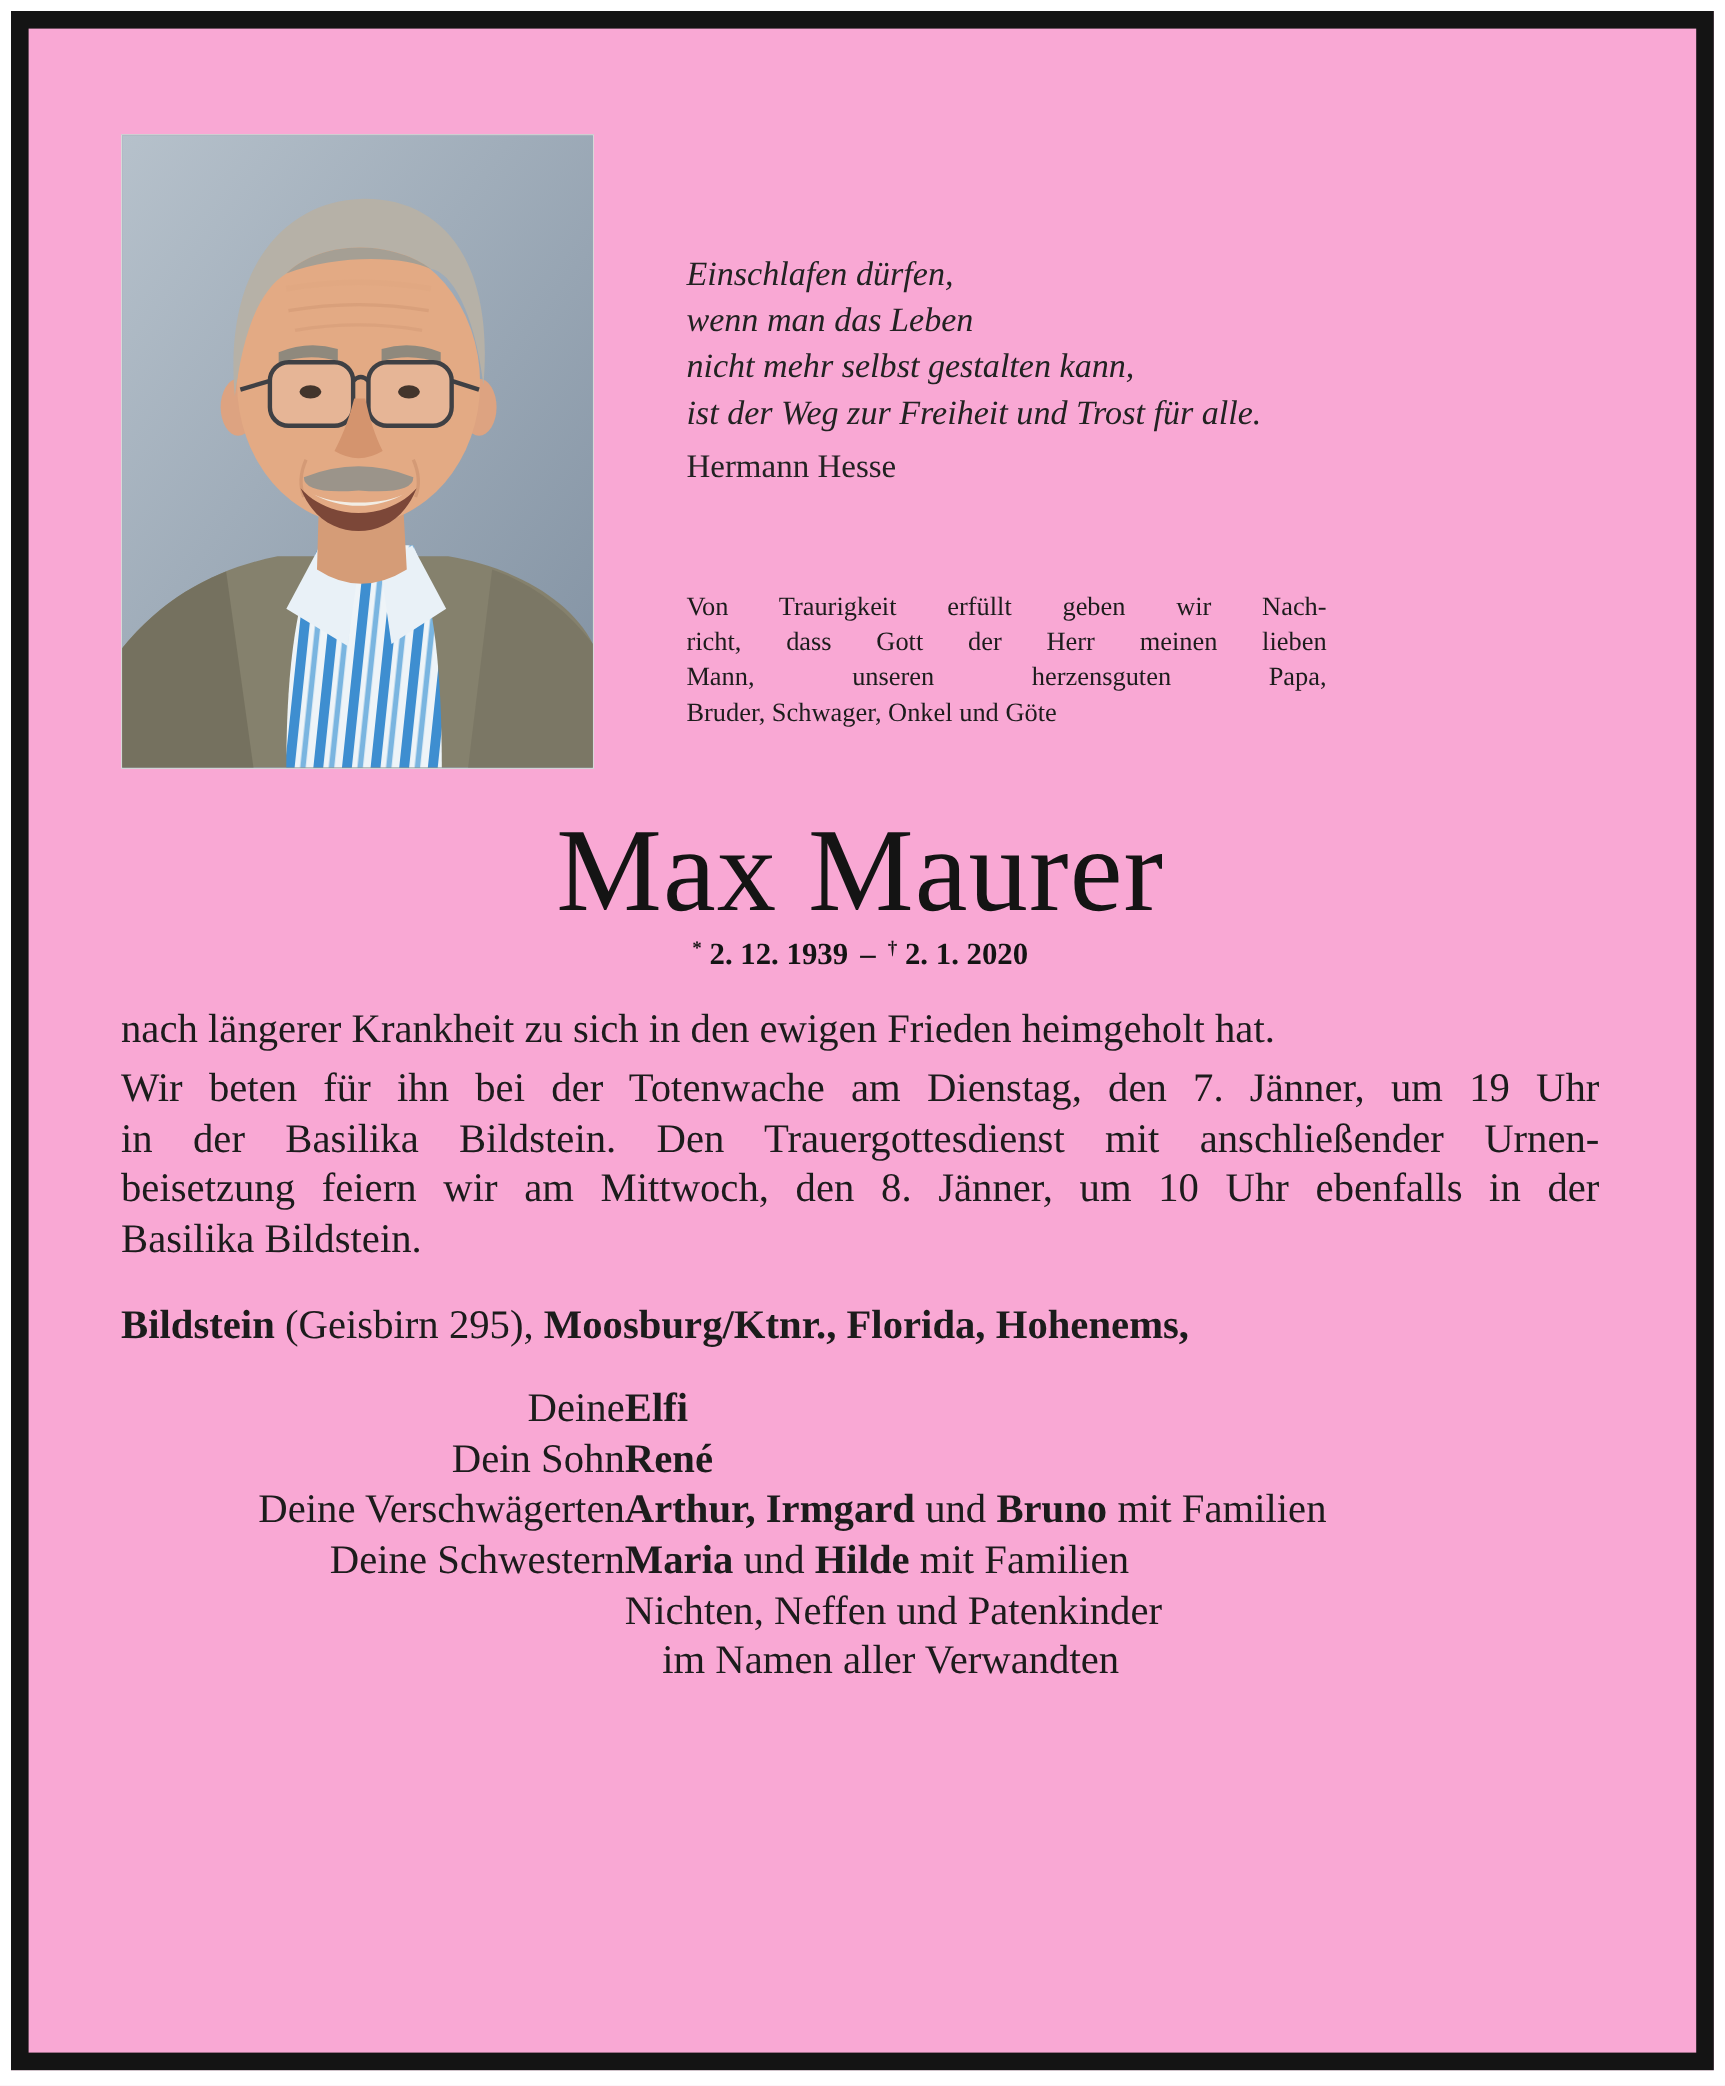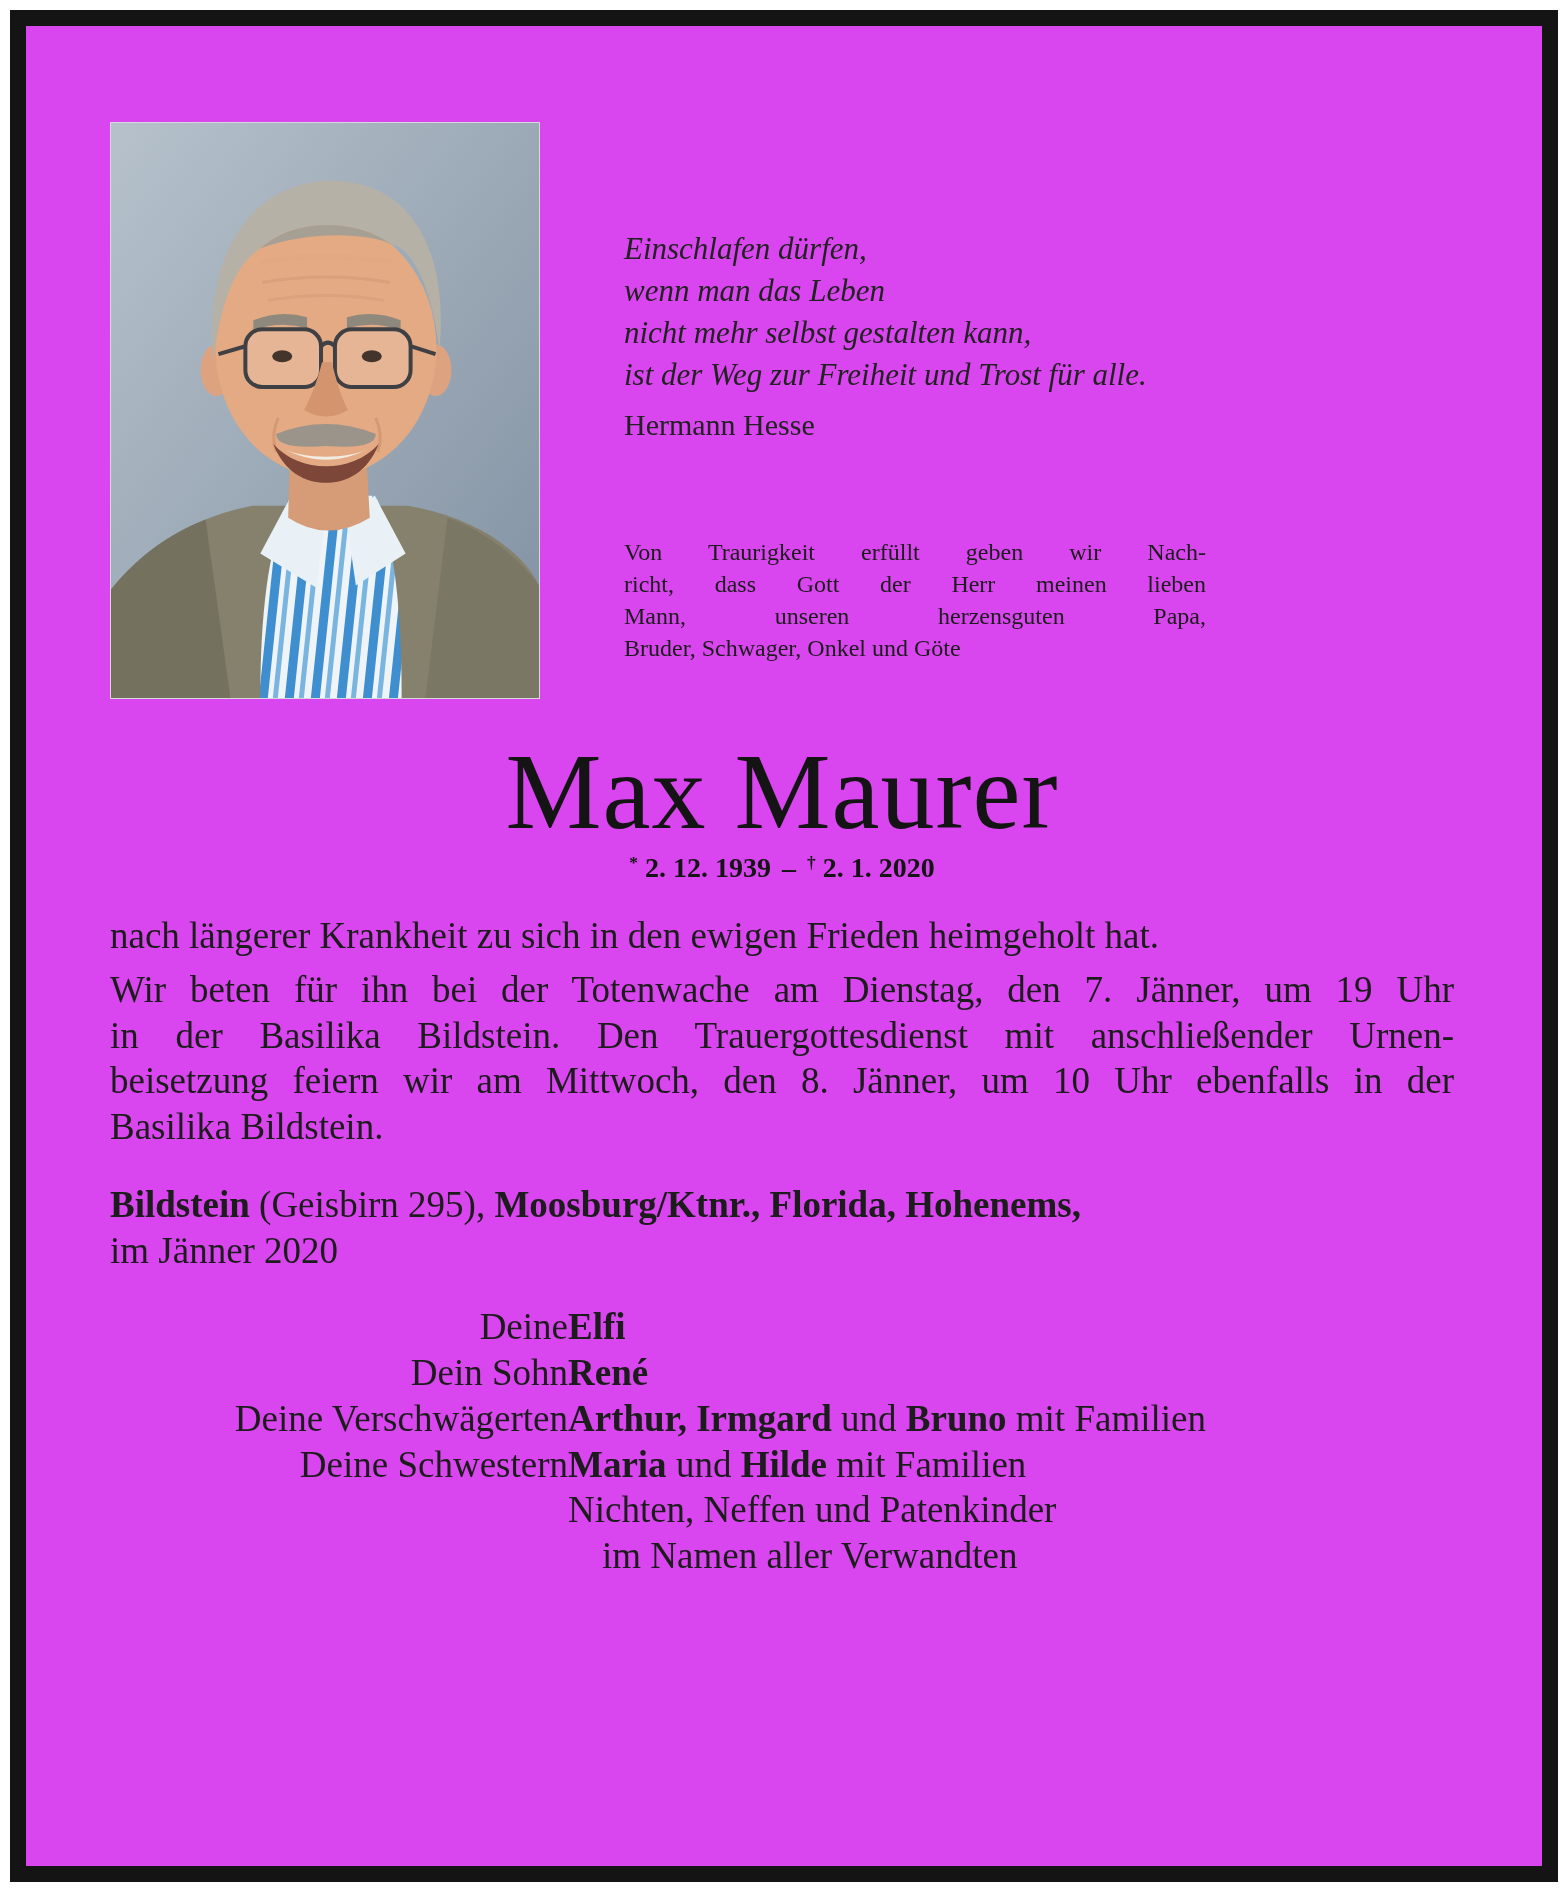--- a/index.html
+++ b/index.html
@@ -8,21 +8,21 @@
     position:relative;
     width:1568px;height:1896px;
     background:#ffffff;
     font-family:"Liberation Serif","DejaVu Serif",serif;
     color:#1c1c1c;
     overflow:hidden;
   }
   .frame{
     position:absolute;left:10px;top:10px;right:10px;bottom:14px;
     border:16px solid #141414;
-    background:#d946ef;
+    background:#f9a8d4;
   }
   .content{
     position:absolute;left:26px;top:26px;right:26px;bottom:30px;
     padding:70px 62px 0 58px;
     box-sizing:border-box;
   }
   
   .top-section{display:flex;align-items:flex-start;}
   .photo{
     width:430px;height:577px;flex:0 0 430px;
@@ -166,21 +166,20 @@
 
       <div class="body-par p2">
         <div class="jl">Wir beten für ihn bei der Totenwache am Dienstag, den 7. Jänner, um 19 Uhr</div>
         <div class="jl">in der Basilika Bildstein. Den Trauergottesdienst mit anschließender Urnen-</div>
         <div class="jl">beisetzung feiern wir am Mittwoch, den 8. Jänner, um 10 Uhr ebenfalls in der</div>
         <div>Basilika Bildstein.</div>
       </div>
 
       <div class="location">
         <div><b>Bildstein</b><span> (Geisbirn 295), </span><b>Moosburg/Ktnr., Florida, Hohenems,</b></div>
-        <div>im Jänner 2020</div>
       </div>
 
       <div class="family">
         <div class="fam-row">
           <div class="fam-label">Deine</div>
           <div class="fam-val"><b>Elfi</b><span></span><b></b><span></span></div>
         </div>
         <div class="fam-row">
           <div class="fam-label">Dein Sohn</div>
           <div class="fam-val"><b>René</b><span></span><b></b><span></span></div>

